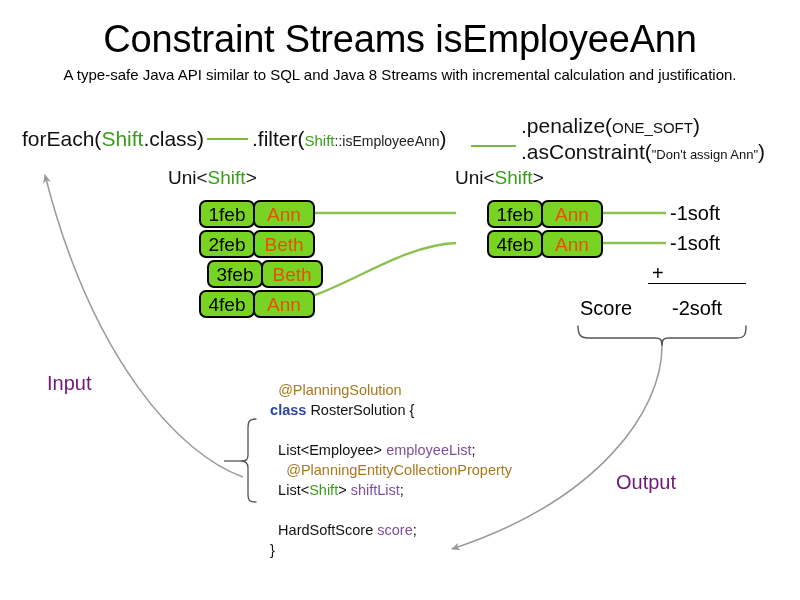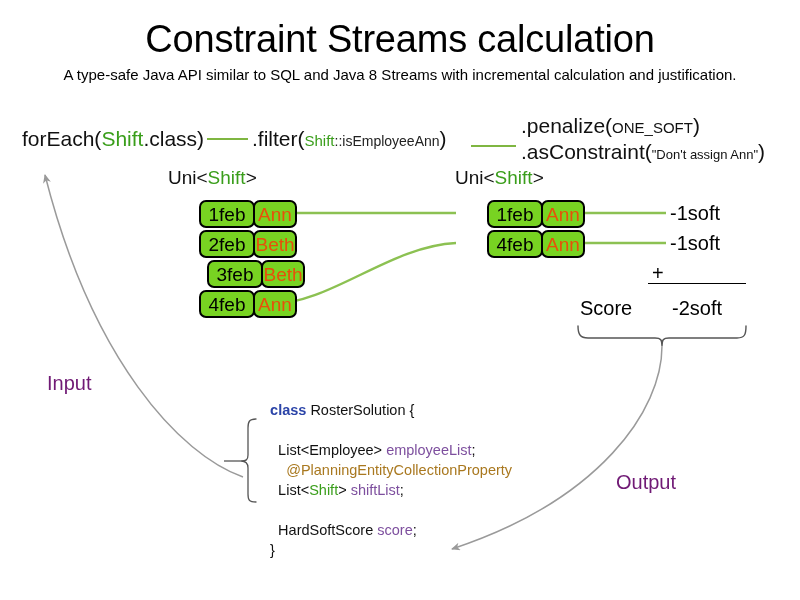--- a/index.html
+++ b/index.html
@@ -62,21 +62,21 @@
     background: #78d322;
     border-radius: 7px;
     display: flex;
     align-items: center;
     justify-content: center;
     font-size: 19px;
     line-height: 1;
     box-sizing: border-box;
   }
   .chip .date { width: 56px; color: #000; }
-  .chip .emp  { width: 44px; color: #e8500a; margin-left: -2px; }
+  .chip .emp  { width: 62px; color: #e8500a; margin-left: -2px; }
 
   
   .score-txt { font-size: 20px; color: #000; }
   #plus-rule {
     position: absolute;
     left: 648px; top: 283px;
     width: 98px; height: 0;
     border-top: 1.5px solid #000;
   }
 
@@ -97,21 +97,21 @@
   .io-label {
     font-size: 20px;
     color: #701a75;
   }
 </style>
 </head>
 <body>
 
 <div id="canvas">
 
-  <div class="abs" id="title">Constraint Streams calculation</div>
+  <div class="abs" id="title">Constraint Streams isEmployeeAnn</div>
   <div class="abs" id="subtitle">A type-safe Java API similar to SQL and Java 8 Streams with incremental calculation and justification.</div>
 
   <svg id="overlay" viewBox="0 0 800 600" xmlns="http://www.w3.org/2000/svg">
     <defs>
       <marker id="arrGray" markerWidth="10" markerHeight="10" refX="8" refY="4" orient="auto" markerUnits="userSpaceOnUse">
         <path d="M0,0 L9,4 L0,8 L2.6,4 Z" fill="#9a9a9a"></path>
       </marker>
     </defs>
 
     <line x1="207" y1="139" x2="248" y2="139" stroke="#7fb641" stroke-width="2.2"></line>
@@ -188,21 +188,21 @@
 
   <div class="abs score-txt" style="left:670px; top:202px;">-1soft</div>
   <div class="abs score-txt" style="left:670px; top:232px;">-1soft</div>
 
   <div class="abs score-txt" style="left:652px; top:262px; font-size:20px;">+</div>
   <div id="plus-rule"></div>
   <div class="abs score-txt" style="left:580px; top:297px;">Score</div>
   <div class="abs score-txt" style="left:672px; top:297px;">-2soft</div>
 
   <div class="abs" id="java-code">
-      <div><span class="typ">    </span></div>
+      <div><span class="typ">    </span><span class="ann">@PlanningSolution</span></div>
       <div><span class="typ">  </span><span class="kw">class</span><span class="typ"> RosterSolution {</span></div>
       <div><span class="typ">      </span></div>
       <div><span class="typ">    List&lt;Employee&gt; </span><span class="fld">employeeList</span><span class="typ">;</span></div>
       <div><span class="typ">      </span><span class="ann">@PlanningEntityCollectionProperty</span></div>
       <div><span class="typ">    List&lt;</span><span class="grn">Shift</span><span class="typ">&gt; </span><span class="fld">shiftList</span><span class="typ">;</span></div>
       <div>&nbsp;</div>
       <div><span class="typ">    HardSoftScore </span><span class="fld">score</span><span class="typ">;</span></div>
       <div><span class="typ">  }</span></div>
     </div>
 

